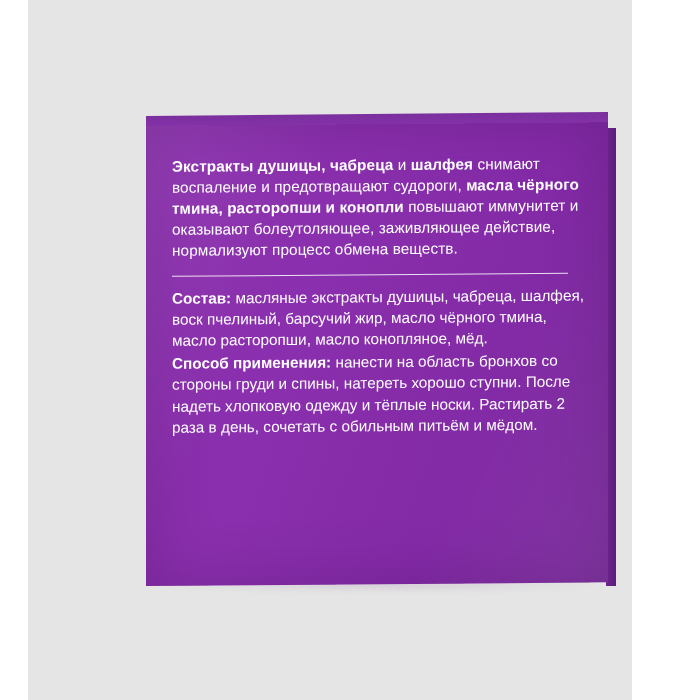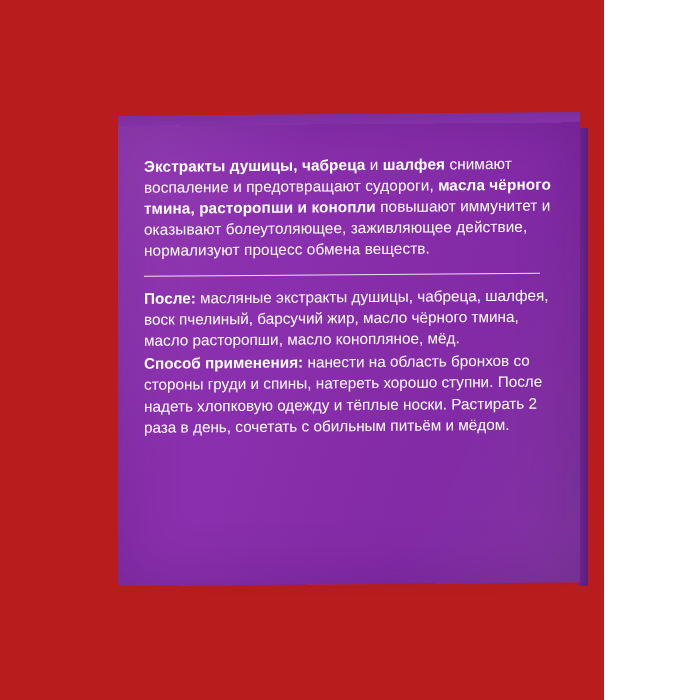--- a/index.html
+++ b/index.html
@@ -8,22 +8,23 @@
     width: 700px;
     height: 700px;
     background: #ffffff;
     font-family: "Liberation Sans", sans-serif;
   }
 
   #stage {
     position: relative;
     width: 604px;
     height: 700px;
-    background: #b91c1c;
+    background: #e5e5e5;
     overflow: hidden;
+    margin-left: 28px;
   }
 
   
   .box {
     position: absolute;
     left: 118px;
     top: 116px;
     width: 462px;
     height: 470px;
   }
@@ -137,21 +138,21 @@
 
     <div class="box-face">
       <div class="sheen"></div>
 
       <div class="content">
 
         <p class="para"><span class="bold">Экстракты душицы, чабреца</span><span> и </span><span class="bold">шалфея</span><span> снимают воспаление и предотвращают судороги, </span><span class="bold">масла чёрного тмина, расторопши и конопли</span><span> повышают иммунитет и оказывают болеутоляющее, заживляющее действие, нормализуют процесс обмена веществ.</span></p>
 
         <div class="rule"></div>
 
-        <p class="block"><span class="block-title">После:</span><span> масляные экстракты душицы, чабреца, шалфея, воск пчелиный, барсучий жир, масло чёрного тмина, масло расторопши, масло конопляное, мёд.</span></p>
+        <p class="block"><span class="block-title">Состав:</span><span> масляные экстракты душицы, чабреца, шалфея, воск пчелиный, барсучий жир, масло чёрного тмина, масло расторопши, масло конопляное, мёд.</span></p>
 
         <p class="block"><span class="block-title">Способ применения:</span><span> нанести на область бронхов со стороны груди и спины, натереть хорошо ступни. После надеть хлопковую одежду и тёплые носки. Растирать 2 раза в день, сочетать с обильным питьём и мёдом.</span></p>
 
       </div>
     </div>
   </div>
 
 </div>
 
 </body></html>

